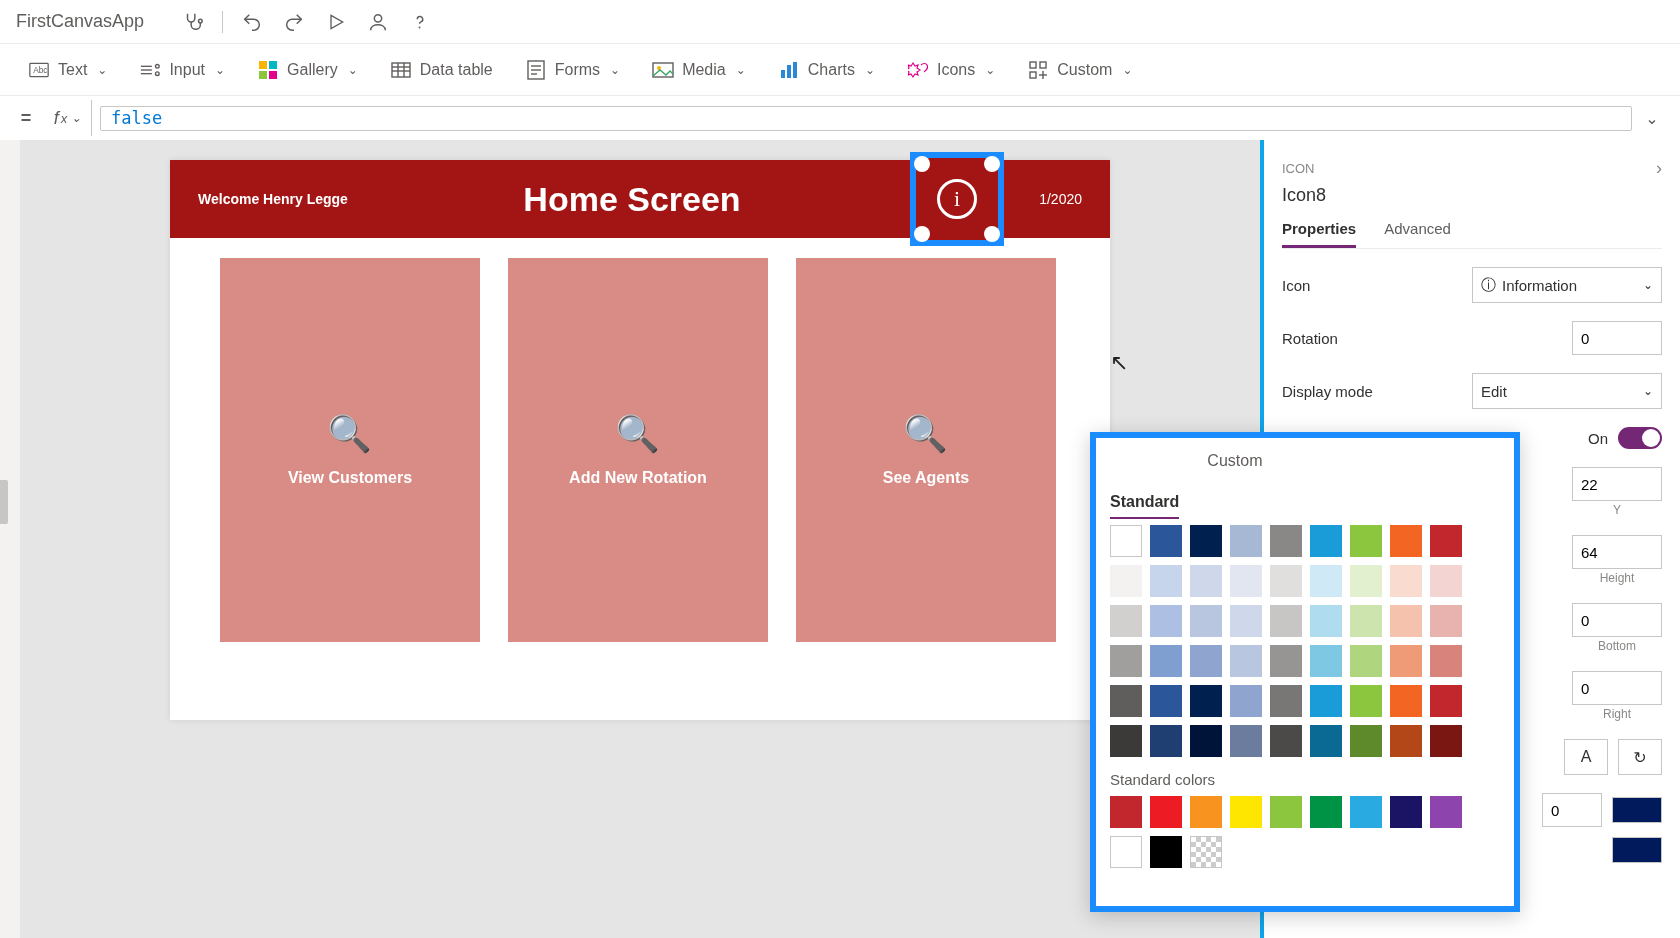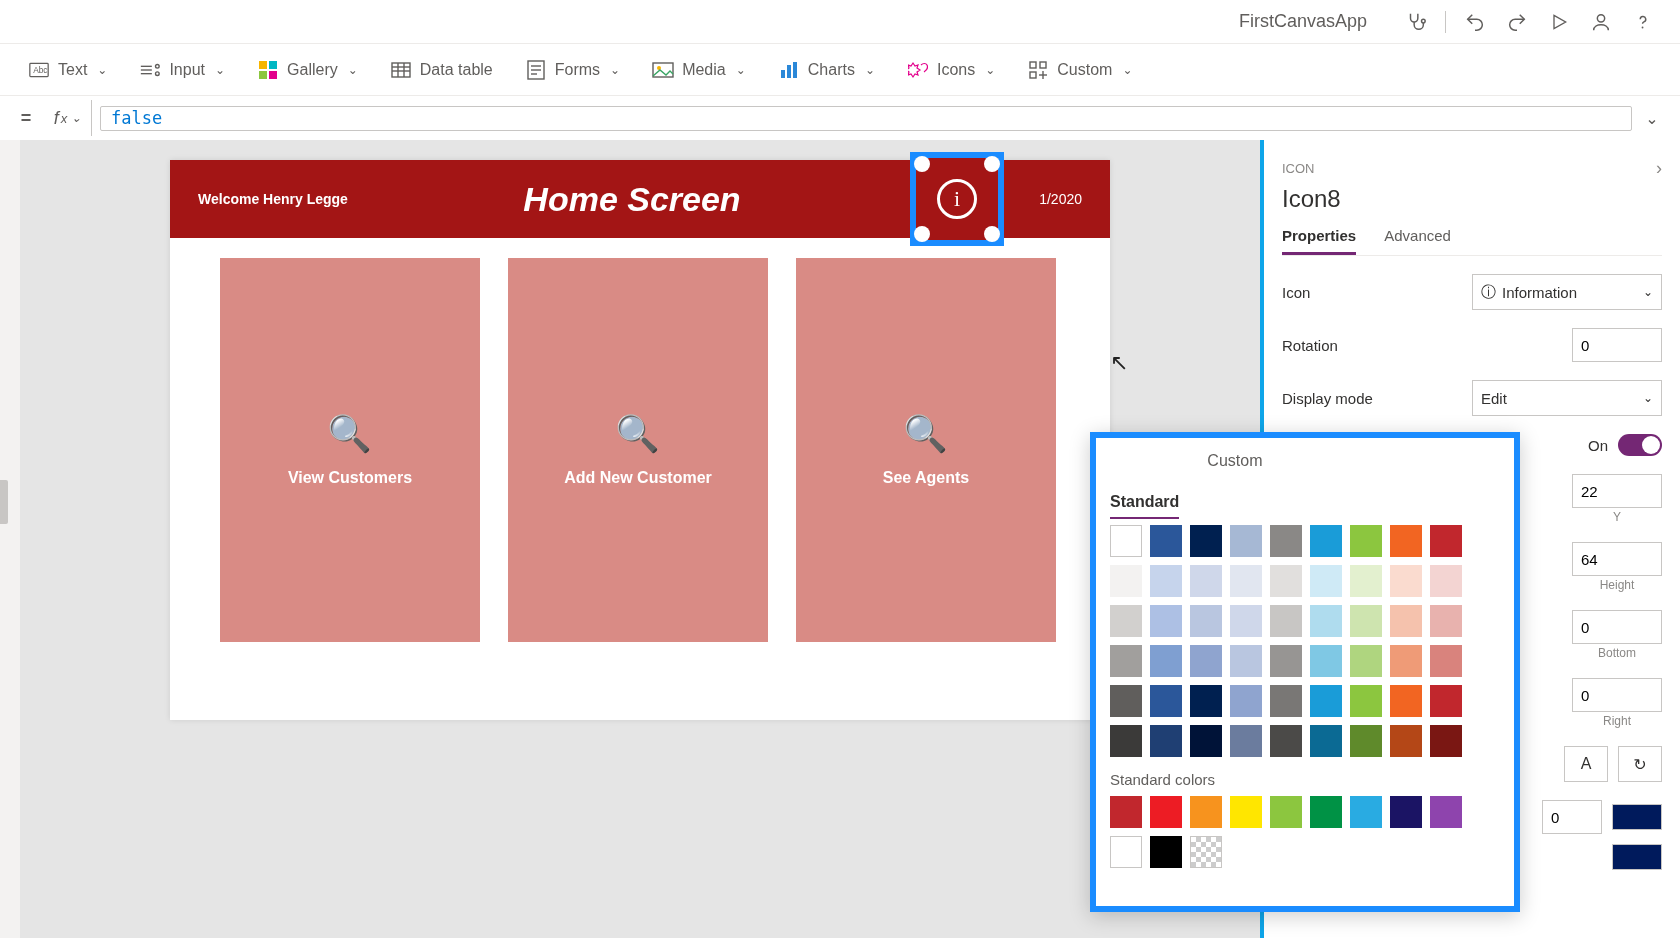--- a/index.html
+++ b/index.html
@@ -1,19 +1,19 @@
 <!DOCTYPE html>
 <html><head>
 <meta charset="utf-8">
 <style>
 * { box-sizing: border-box; margin: 0; padding: 0; font-family: "Segoe UI", sans-serif; }
 body { background: #fff; width: 1680px; height: 938px; overflow: hidden; color: #323130; }
 
 
-.titlebar { height: 44px; display:flex; align-items:center; justify-content:flex-end; padding: 0 24px; border-bottom:1px solid #edebe9; gap:16px; color:#605e5c;}
+.titlebar { height: 44px; display:flex; align-items:center; padding: 0 16px; border-bottom:1px solid #edebe9; gap:16px; color:#605e5c;}
 .titlebar .app-title { font-size:18px; color:#605e5c; margin-right: 20px;}
 .titlebar .tb-icon { width:26px; height:26px; display:flex; align-items:center; justify-content:center; cursor:pointer; color:#605e5c;}
 .titlebar .divider { width:1px; height:22px; background:#c8c6c4;}
 
 
 .ribbon { height:52px; border-bottom:1px solid #edebe9; display:flex; align-items:center; gap:32px; padding:0 28px; color:#605e5c; font-size:16px;}
 .ribbon .ritem { display:flex; align-items:center; gap:8px; cursor:pointer;}
 .ribbon .ric { width:22px; height:18px; display:inline-flex; align-items:center; justify-content:center;}
 .chev { font-size:12px; margin-left:2px;}
 
@@ -27,40 +27,40 @@
 
 .main { display:flex; height: calc(938px - 44px - 52px - 44px); }
 .leftgutter { width:20px; background:#f3f2f1; position:relative;}
 .leftgutter .handle { position:absolute; left:0; top:340px; width:8px; height:44px; background:#c8c6c4; border-radius:0 2px 2px 0;}
 .canvas-area { flex:1; background:#e5e5e5; display:flex; align-items:flex-start; justify-content:center; padding-top:20px; position:relative;}
 
 
 .app-frame { width:940px; height:560px; background:#fff; box-shadow:0 0 6px rgba(0,0,0,0.1); }
 .app-header { height:78px; background:#a31515; color:#fff; display:flex; align-items:center; position:relative; padding:0 28px;}
 .app-header .welcome { font-size:14px; font-weight:600;}
-.app-header .home-title { position:absolute; left:0; right:16px; text-align:center; font-size:34px; font-weight:700;font-style:italic;}
+.app-header .home-title { position:absolute; left:0; right:16px; text-align:center; font-size:34px; font-weight:700;}
 .app-header .date { position:absolute; right:28px; font-size:14px;}
 .app-header .info-sel { position:absolute; left:740px; top:-8px; width:94px; height:94px; border:6px solid #1a8cff; background:#a31515; display:flex; align-items:center; justify-content:center; z-index:5; cursor:pointer;}
 .info-sel .handle-dot { position:absolute; width:16px; height:16px; background:#fff; border-radius:50%; }
 .info-sel .hd1{top:-2px;left:-2px;} .info-sel .hd2{top:-2px;right:-2px;} .info-sel .hd3{bottom:-2px;left:-2px;} .info-sel .hd4{bottom:-2px;right:-2px;}
 .info-sel .info-circ { width:40px; height:40px; border:3px solid #fff; border-radius:50%; display:flex; align-items:center; justify-content:center; color:#fff; font-family:Georgia,serif; font-size:22px;}
 
 .cards { display:flex; gap:28px; padding:20px 50px;}
 .card { width:260px; height:384px; background:#d98b85; display:flex; flex-direction:column; align-items:center; justify-content:center; gap:14px; cursor:pointer;}
 .card .mag { font-size:36px; color:#8c2a2a;}
 .card .card-label { color:#fff; font-weight:600; font-size:16px;}
 
 
 .cursor-fake { position:absolute; left:1110px; top:350px; font-size:22px; color:#222; pointer-events:none;}
 
 
 .props { width:420px; border-left:4px solid #0ea5e9; background:#fff; display:flex; flex-direction:column; padding:18px 18px 0 18px; font-size:15px; color:#323130;}
 .props .crumb { color:#8a8886; font-size:13px; display:flex; justify-content:space-between; align-items:center;}
 .props .crumb .arrow { font-size:18px; color:#8a8886; cursor:pointer;}
-.props .elname { font-size:24px; margin-top:6px;}
+.props .elname { font-size:18px; margin-top:6px;}
 .props .tabs { display:flex; gap:28px; margin-top:14px; border-bottom:1px solid #edebe9;}
 .props .tabs span { padding-bottom:8px; cursor:pointer; color:#605e5c;}
 .props .tabs .active { color:#323130; font-weight:600; border-bottom:3px solid #742774;}
 .prop-row { display:flex; align-items:center; justify-content:space-between; margin-top:18px;}
 .prop-label { color:#323130;}
 .prop-control { width:190px; height:36px; border:1px solid #c8c6c4; display:flex; align-items:center; padding:0 8px; justify-content:space-between; cursor:pointer; background:#fff;}
 .prop-input { width:90px; height:34px; border:1px solid #c8c6c4; padding:0 8px; font-size:15px;}
 .sublabel { font-size:12px; color:#8a8886; text-align:center; margin-top:2px;}
 .toggle { width:44px; height:22px; background:#742774; border-radius:11px; position:relative; cursor:pointer;}
 .toggle .knob{ position:absolute; right:2px; top:2px; width:18px; height:18px; background:#fff; border-radius:50%;}
@@ -261,21 +261,21 @@
           <div class="info-circ">i</div>
         </div>
       </div>
       <div class="cards">
         <div class="card">
           <span class="mag">🔍</span>
           <span class="card-label">View Customers</span>
         </div>
         <div class="card">
           <span class="mag">🔍</span>
-          <span class="card-label">Add New Customer</span>
+          <span class="card-label">Add New Rotation</span>
         </div>
         <div class="card">
           <span class="mag">🔍</span>
           <span class="card-label">See Agents</span>
         </div>
       </div>
     </div>
   </div>
 
   <div class="props">

